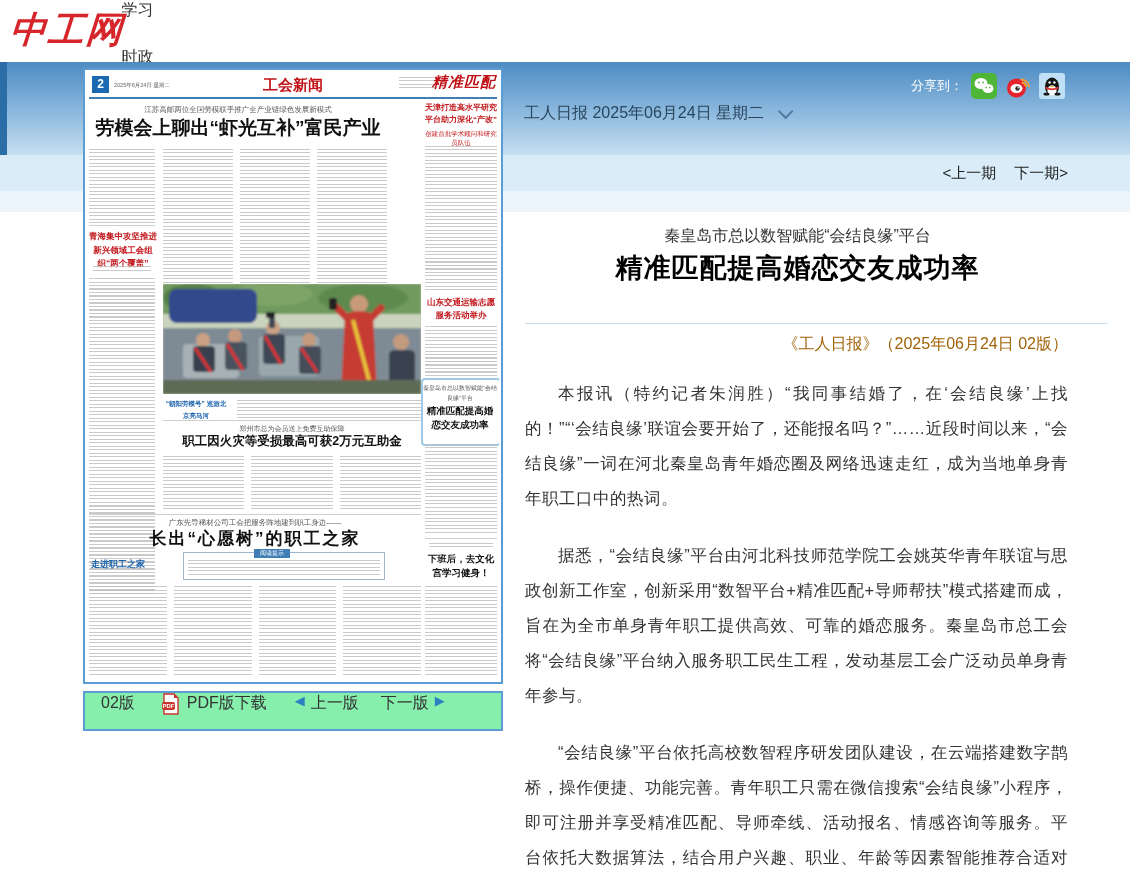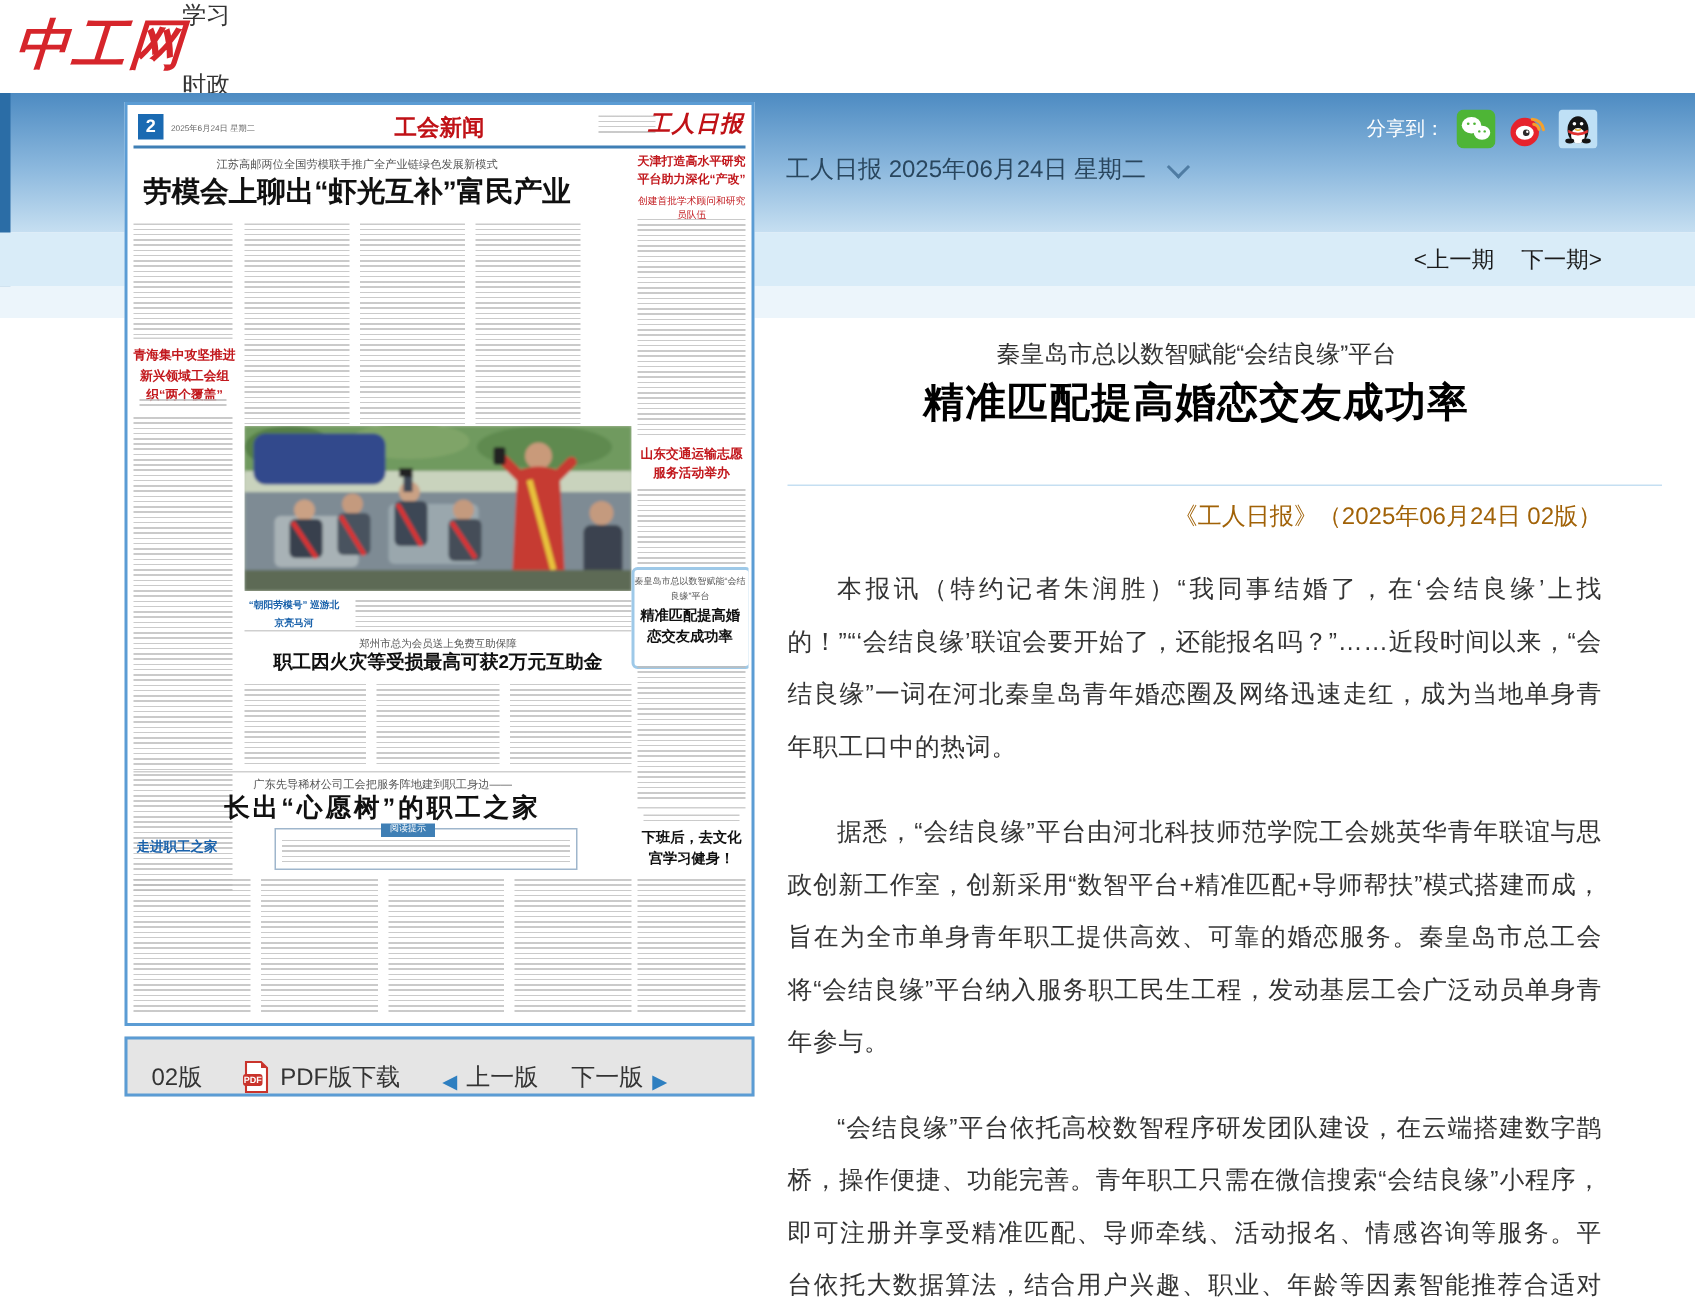--- a/index.html
+++ b/index.html
@@ -47,22 +47,22 @@
   .kick{color:#555;text-align:center;}
   .hl-red{color:#c2181d;font-weight:bold;}
   .hl-blk{color:#101010;font-weight:bold;}
   .capblue{color:#1a62ab;font-weight:bold;}
   .cur-hl{position:absolute;left:334px;top:306px;width:76px;height:64px;border:2px solid #9ec9e8;border-radius:4px;}
   .rbox{position:absolute;left:96px;top:480px;width:200px;height:26px;border:1px solid #9fb6cc;}
   .rbox .lbl{position:absolute;left:70px;top:-4px;background:#3f7fb5;color:#fff;font-size:6px;
         padding:1px 6px;line-height:7px;}
   .rbox .in{position:absolute;left:4px;top:7px;right:4px;bottom:3px;}
   
-  .toolbar{position:absolute;left:83px;top:691px;width:416px;height:36px;border:2px solid #5b9cd4;background:#e5e5e5;
-        display:flex;align-items:flex-end;font-size:16px;color:#333;}
+  .toolbar{position:absolute;left:83px;top:691px;width:416px;height:36px;border:2px solid #5b9cd4;background:#86efac;
+        display:flex;align-items:flex-start;font-size:16px;color:#333;}
   .toolbar .tb{cursor:pointer;}
   .toolbar .blue{color:#2e7fc0;font-size:13px;}
   
   .art-kicker{position:absolute;left:525px;top:226px;width:545px;text-align:center;font-size:16px;color:#333;}
   .art-title{position:absolute;left:525px;top:250px;width:545px;text-align:center;font-size:27px;
         font-weight:bold;color:#000;letter-spacing:1px;}
   .art-div{position:absolute;left:525px;top:323px;width:583px;height:1px;background:#c5dff2;}
   .art-src{position:absolute;left:525px;top:334px;width:543px;text-align:right;font-size:16px;color:#a16207;}
   .art-body{position:absolute;left:525px;top:376px;width:543px;font-size:16.5px;line-height:35px;
         color:#333;text-align:justify;letter-spacing:.5px;}
@@ -140,21 +140,21 @@
     <span>&lt;上一期</span>
     <span>下一期&gt;</span>
   </div>
 
   <div class="paper">
     <div class="pin">
       <div class="pnum">2</div>
       <div class="pdate">2025年6月24日 星期二</div>
       <div class="psec">工会新闻</div>
       <div class="abs tx" style="right:62px;top:5px;width:38px;height:13px;"></div>
-      <div class="pmast">工人日报</div>
+      <div class="pmast">精准匹配</div>
       <div class="prule"></div>
 
       <div class="abs kick" style="left:2px;top:33px;width:298px;font-size:7.5px;">江苏高邮两位全国劳模联手推广全产业链绿色发展新模式</div>
       <div class="abs hl-blk" style="left:2px;top:43px;width:298px;font-size:19px;text-align:center;">劳模会上聊出“虾光互补”富民产业</div>
       <div class="abs tx" style="left:2px;top:77px;width:66px;height:76px;"></div>
       <div class="cols" style="left:76px;top:77px;width:224px;height:134px;">
         <div class="tx"></div>
           <div class="tx"></div>
           <div class="tx"></div>
       </div>

